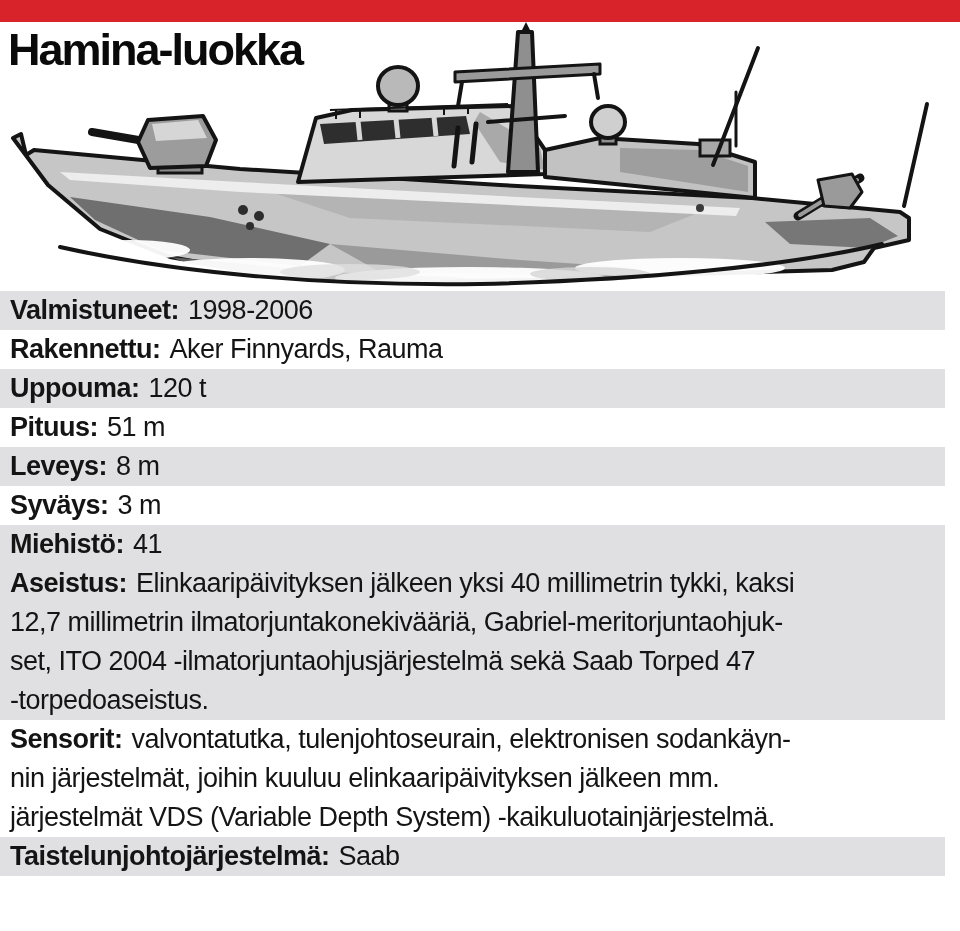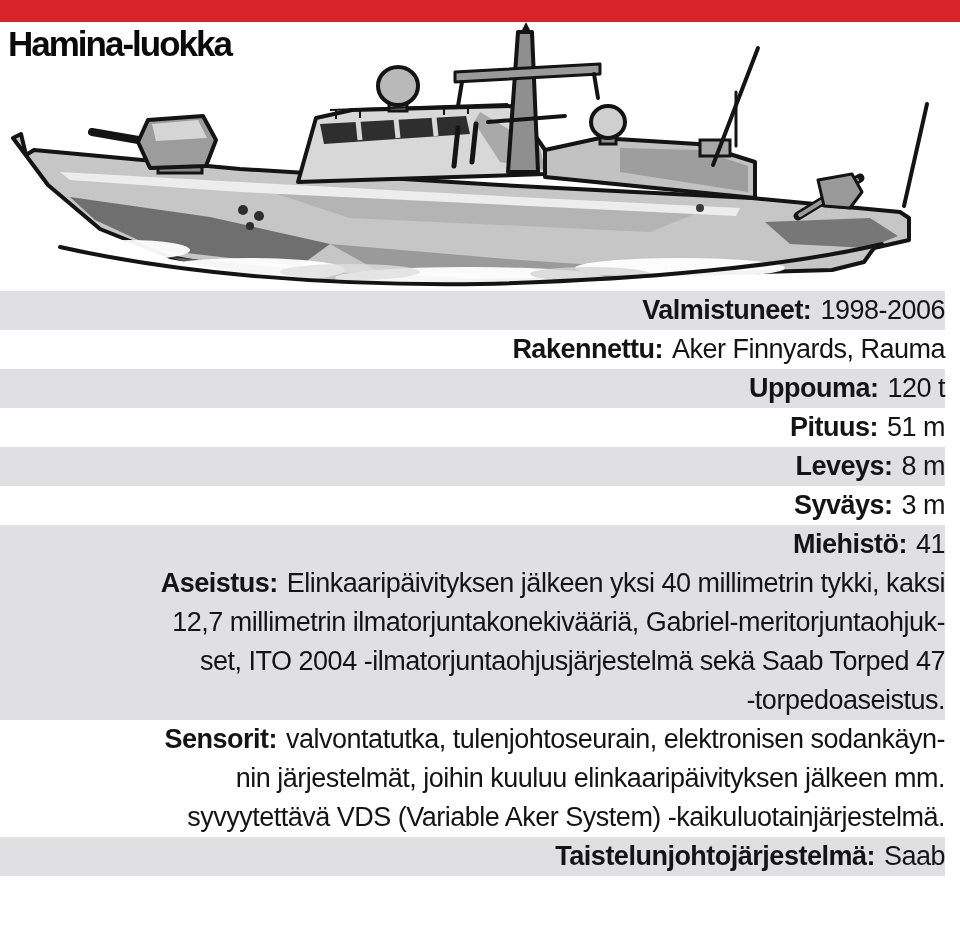--- a/index.html
+++ b/index.html
@@ -4,29 +4,29 @@
 <style>
   html,body{margin:0;padding:0;}
   body{
     width:960px;height:931px;background:#ffffff;overflow:hidden;
     font-family:"Liberation Sans", sans-serif;color:#111;
   }
   .top-bar{width:960px;height:22px;background:#D8232A;}
   .hero{position:relative;width:960px;height:269px;}
   .title{
     position:absolute;top:2px;left:8px;margin:0;
-    font-size:35px;font-weight:bold;letter-spacing:-2px;color:#0a0a0a;
+    font-size:45px;font-weight:bold;letter-spacing:-2px;color:#0a0a0a;
     font-family:"Liberation Sans", sans-serif;
   }
   .ship-wrap{position:absolute;top:0;left:0;width:960px;height:269px;}
   .specs{width:960px;}
   .row{
     width:945px;box-sizing:border-box;padding-left:10px;
     font-size:27px;letter-spacing:-0.5px;line-height:39px;height:39px;
-    white-space:nowrap;color:#141414;text-align:right;
+    white-space:nowrap;color:#141414;
   }
   .row.shaded{background:#E0E0E2;}
   .row.multi{height:auto;}
   .row.multi .line{height:39px;line-height:39px;}
   .lbl{font-weight:bold;margin-right:9px;}
 </style>
 </head>
 <body>
 
 <div>
@@ -162,21 +162,21 @@
       <div class="line">12,7 millimetrin ilmatorjuntakonekivääriä, Gabriel-meritorjuntaohjuk-</div>
       <div class="line">set, ITO 2004 -ilmatorjuntaohjusjärjestelmä sekä Saab Torped 47</div>
       <div class="line">-torpedoaseistus.</div>
     </div>
 
     <div class="row multi">
       <div class="line">
         <span class="lbl">Sensorit:</span><span>valvontatutka, tulenjohtoseurain, elektronisen sodankäyn-</span>
       </div>
       <div class="line">nin järjestelmät, joihin kuuluu elinkaaripäivityksen jälkeen mm.</div>
-      <div class="line">syvyytettävä VDS (Variable Aker System) -kaikuluotainjärjestelmä.</div>
+      <div class="line">järjestelmät VDS (Variable Depth System) -kaikuluotainjärjestelmä.</div>
     </div>
 
     <div class="row shaded">
       <span class="lbl">Taistelunjohtojärjestelmä:</span><span>Saab</span>
     </div>
 
   </div>
 </div>
 
 </body></html>

